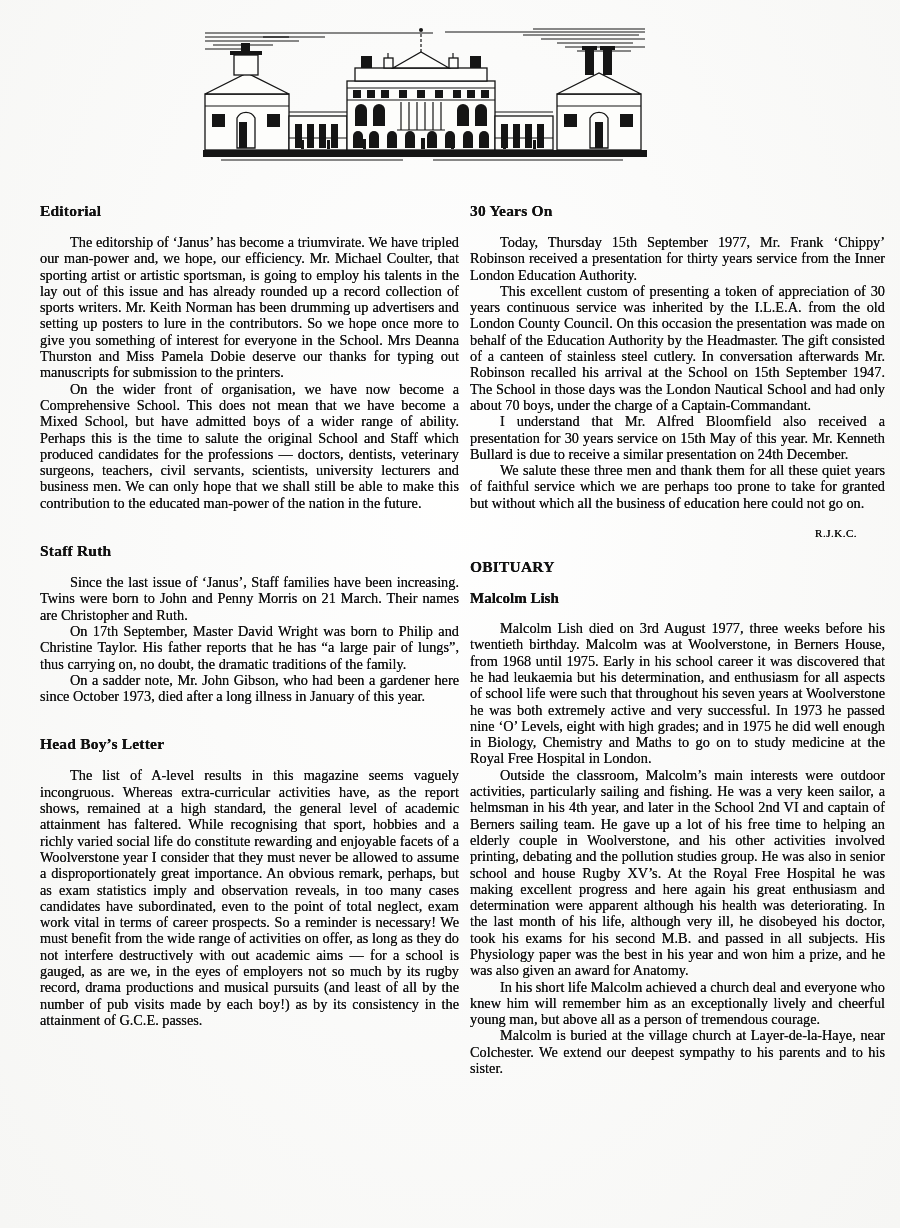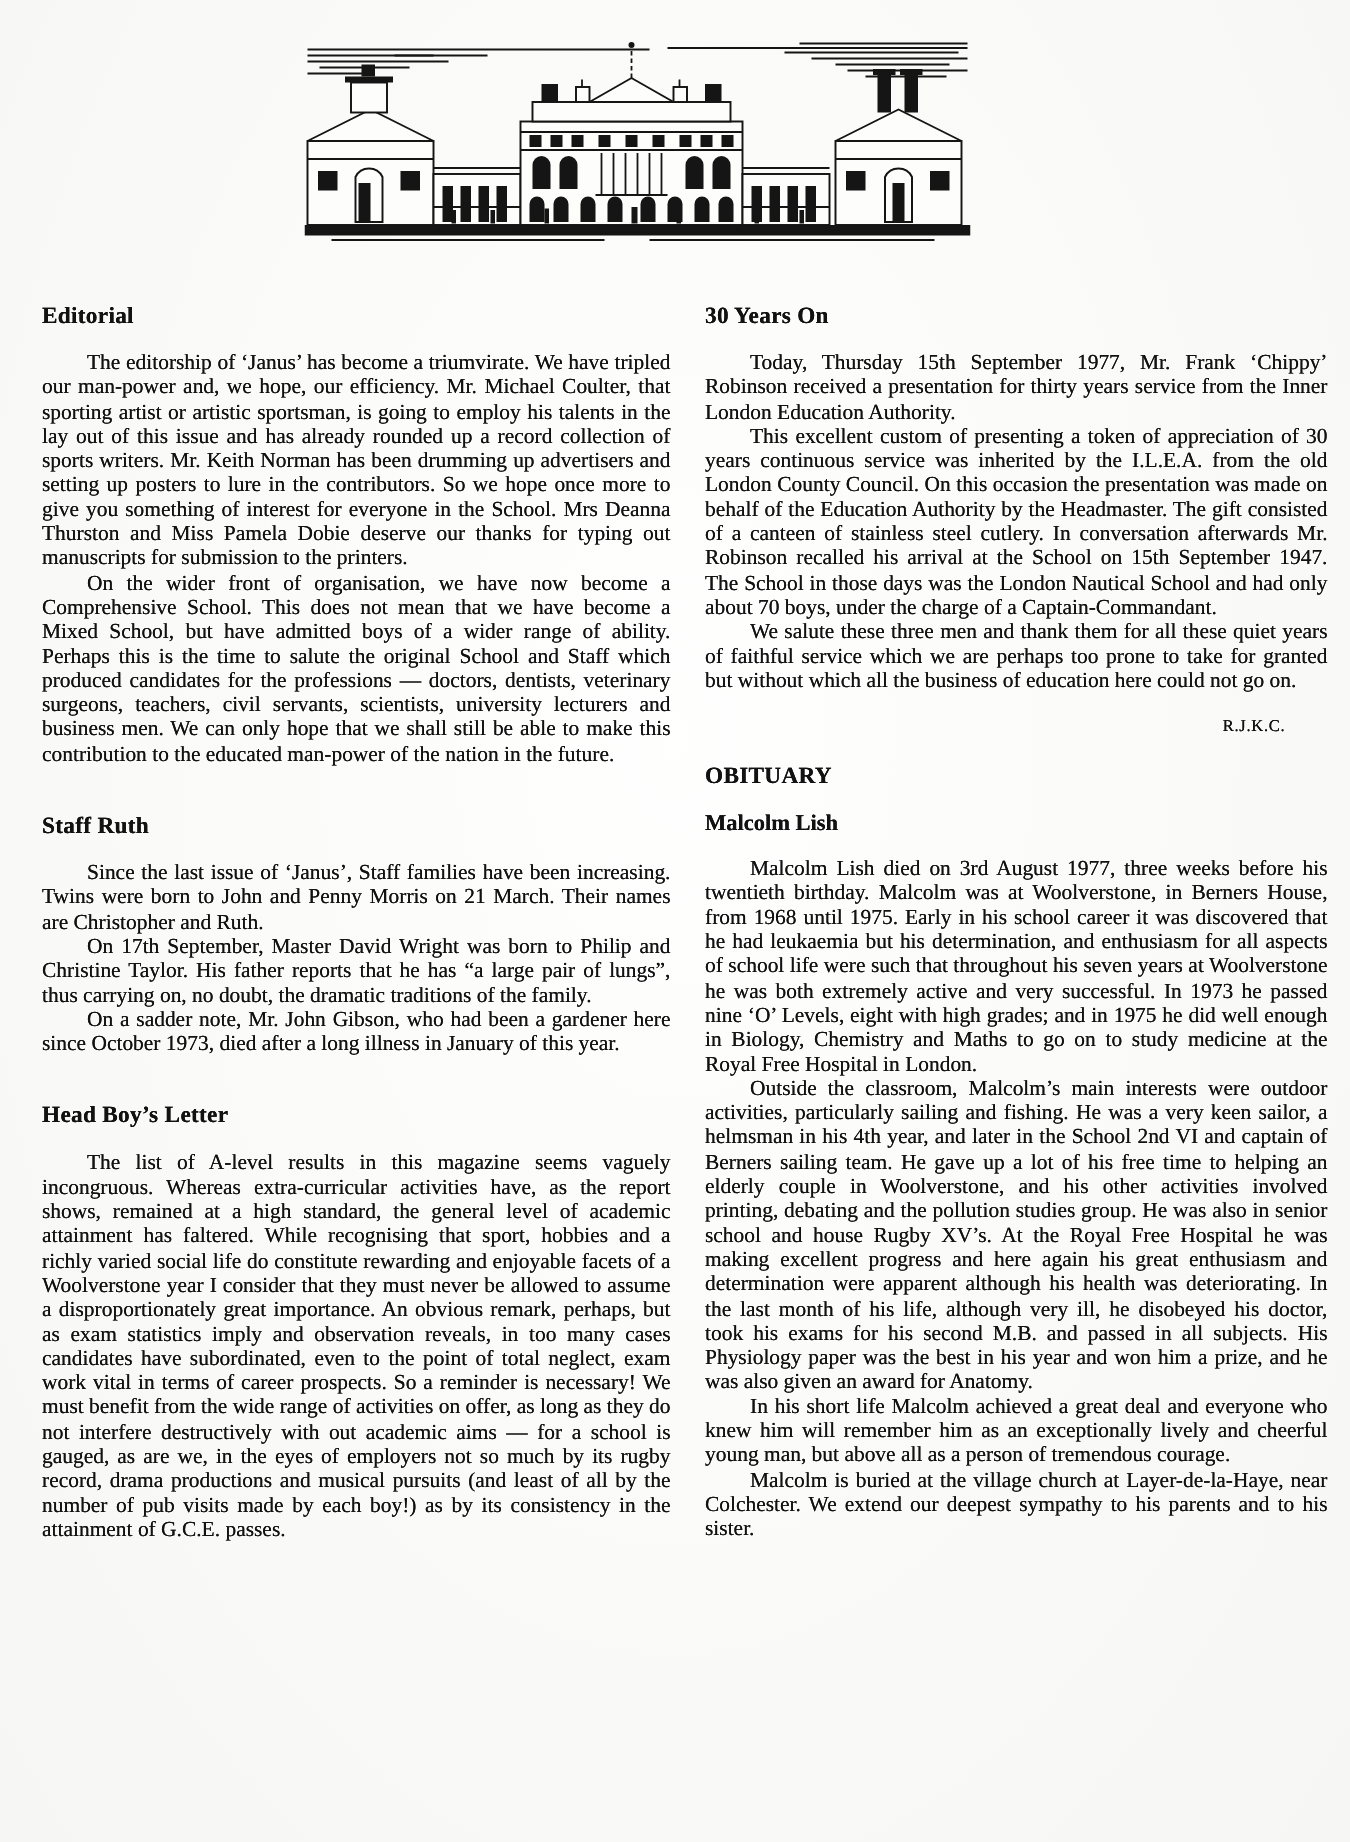--- a/index.html
+++ b/index.html
@@ -5,21 +5,21 @@
   html,body{margin:0;padding:0;background:#ffffff;}
   .page{
     position:relative;width:900px;height:1228px;overflow:hidden;
     background:#fcfcfa;
     background-image:radial-gradient(ellipse at 50% 40%, rgba(255,255,255,0.9) 0%, rgba(240,240,238,0.5) 100%);
     font-family:"Liberation Serif","DejaVu Serif",serif;
     color:#121212;
   }
   .masthead{position:absolute;left:203px;top:26px;width:444px;height:142px;}
   .col{position:absolute;top:202px;}
-  .col-left{left:28px;width:419px;}
+  .col-left{left:40px;width:419px;}
   .col-right{left:470px;width:415px;}
   h2.sec{
     font-size:15.5px;font-weight:bold;margin:0 0 14px 0;letter-spacing:.2px;
     text-shadow:0 0 .4px #000;
   }
   h3.subsec{
     font-size:15px;font-weight:bold;margin:0 0 13px 0;
     text-shadow:0 0 .4px #000;
   }
   .section{margin-top:31px;}
@@ -202,27 +202,28 @@
       <h2 class="sec">Head Boy’s Letter</h2>
       <p class="body">The list of A-level results in this magazine seems vaguely incongruous. Whereas extra-curricular activities have, as the report shows, remained at a high standard, the general level of academic attainment has faltered. While recognising that sport, hobbies and a richly varied social life do constitute rewarding and enjoyable facets of a Woolverstone year I consider that they must never be allowed to assume a disproportionately great importance. An obvious remark, perhaps, but as exam statistics imply and observation reveals, in too many cases candidates have subordinated, even to the point of total neglect, exam work vital in terms of career prospects. So a reminder is necessary! We must benefit from the wide range of activities on offer, as long as they do not interfere destructively with out academic aims — for a school is gauged, as are we, in the eyes of employers not so much by its rugby record, drama productions and musical pursuits (and least of all by the number of pub visits made by each boy!) as by its consistency in the attainment of G.C.E. passes.</p>
     </div>
   </div>
 
   <div class="col col-right">
     <div class="section">
       <h2 class="sec">30 Years On</h2>
       <p class="body">Today, Thursday 15th September 1977, Mr. Frank ‘Chippy’ Robinson received a presentation for thirty years service from the Inner London Education Authority.</p>
       <p class="body">This excellent custom of presenting a token of appreciation of 30 years continuous service was inherited by the I.L.E.A. from the old London County Council. On this occasion the presentation was made on behalf of the Education Authority by the Headmaster. The gift consisted of a canteen of stainless steel cutlery. In conversation afterwards Mr. Robinson recalled his arrival at the School on 15th September 1947. The School in those days was the London Nautical School and had only about 70 boys, under the charge of a Captain-Commandant.</p>
+      <p class="body">I understand that Mr. Alfred Bloomfield also received a presentation for 30 years service on 15th May of this year. Mr. Kenneth Bullard is due to receive a similar presentation on 24th December.</p>
       <p class="body">We salute these three men and thank them for all these quiet years of faithful service which we are perhaps too prone to take for granted but without which all the business of education here could not go on.</p>
       <p class="sig">R.J.K.C.</p>
     </div>
 
     <div class="section ob-head">
       <h2 class="sec">OBITUARY</h2>
       <h3 class="subsec ob-sub">Malcolm Lish</h3>
       <p class="body">Malcolm Lish died on 3rd August 1977, three weeks before his twentieth birthday. Malcolm was at Woolverstone, in Berners House, from 1968 until 1975. Early in his school career it was discovered that he had leukaemia but his determination, and enthusiasm for all aspects of school life were such that throughout his seven years at Woolverstone he was both extremely active and very successful. In 1973 he passed nine ‘O’ Levels, eight with high grades; and in 1975 he did well enough in Biology, Chemistry and Maths to go on to study medicine at the Royal Free Hospital in London.</p>
       <p class="body">Outside the classroom, Malcolm’s main interests were outdoor activities, particularly sailing and fishing. He was a very keen sailor, a helmsman in his 4th year, and later in the School 2nd VI and captain of Berners sailing team. He gave up a lot of his free time to helping an elderly couple in Woolverstone, and his other activities involved printing, debating and the pollution studies group. He was also in senior school and house Rugby XV’s. At the Royal Free Hospital he was making excellent progress and here again his great enthusiasm and determination were apparent although his health was deteriorating. In the last month of his life, although very ill, he disobeyed his doctor, took his exams for his second M.B. and passed in all subjects. His Physiology paper was the best in his year and won him a prize, and he was also given an award for Anatomy.</p>
-      <p class="body">In his short life Malcolm achieved a great deal and everyone who knew him will remember him as an exceptionally lively and cheerful young man, but above all as a person of tremendous courage.</p>
+      <p class="body">In his short life Malcolm achieved a church deal and everyone who knew him will remember him as an exceptionally lively and cheerful young man, but above all as a person of tremendous courage.</p>
       <p class="body">Malcolm is buried at the village church at Layer-de-la-Haye, near Colchester. We extend our deepest sympathy to his parents and to his sister.</p>
     </div>
   </div>
 
 </div>
 
 </body></html>

